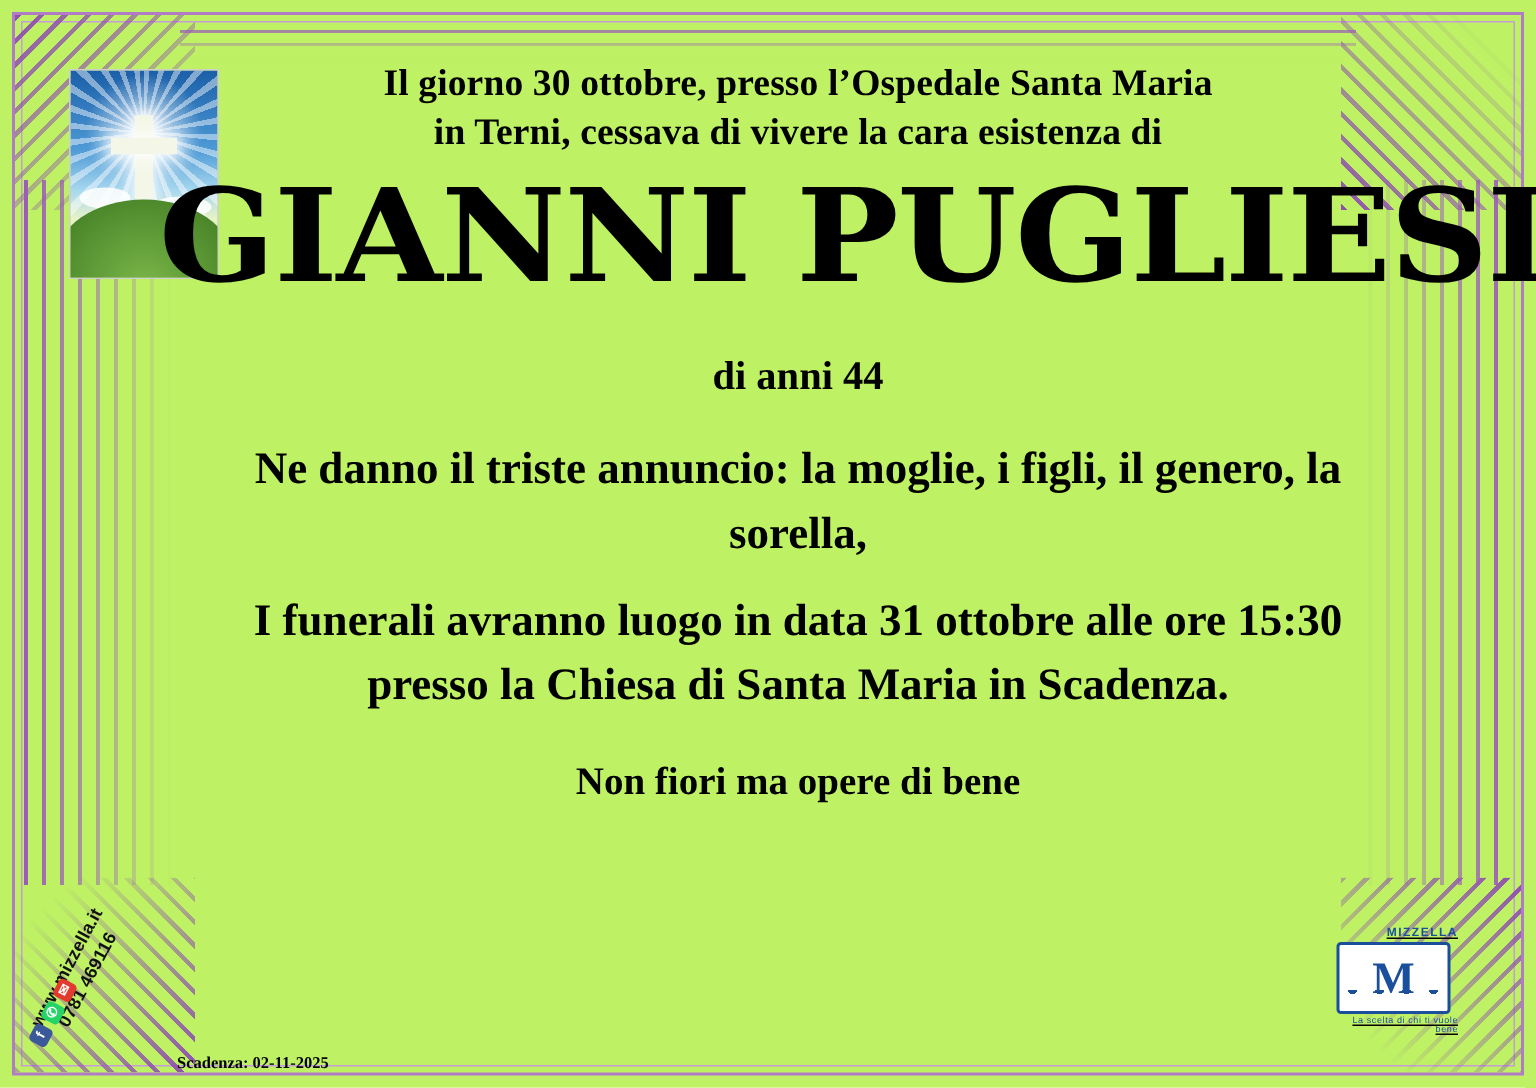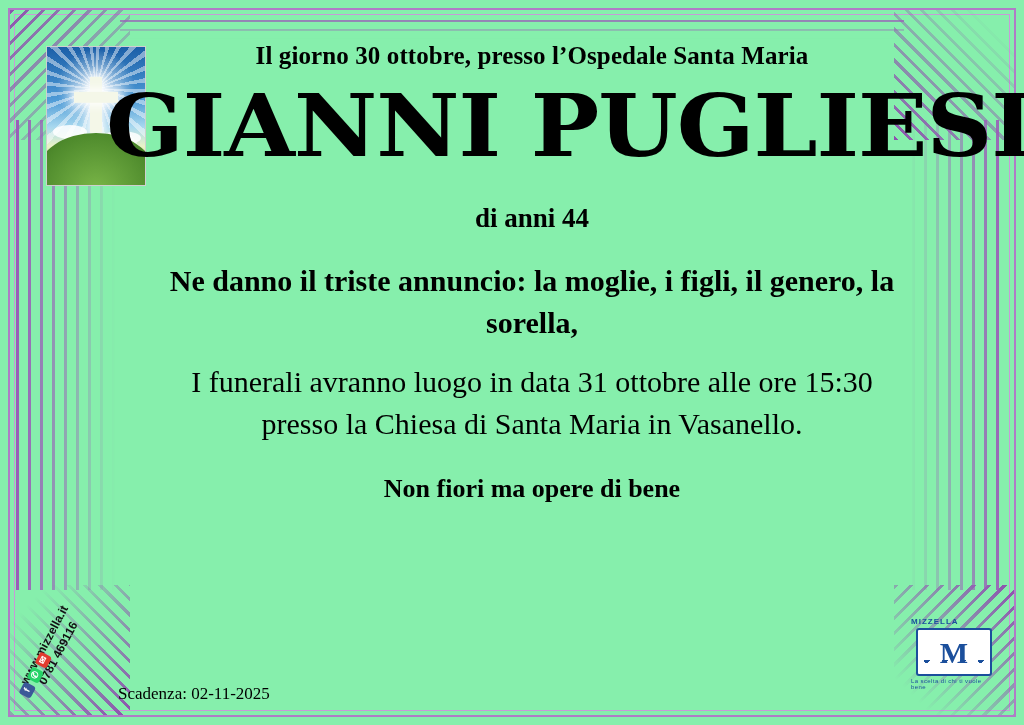--- a/index.html
+++ b/index.html
@@ -5,21 +5,21 @@
   html,body{margin:0;padding:0;}
   body{
     width:1024px;height:725px;
     background:#ffffff;
     font-family:"Liberation Serif", serif;
     overflow:hidden;
   }
   .poster{
     position:relative;
     width:1024px;height:725px;
-    background:#86efac;
+    background:#bef264;
     box-sizing:border-box;
   }
 
   
   .border-frame{
     position:absolute;
     left:8px;top:8px;right:8px;bottom:8px;
     border:2px solid #b07cc6;
     box-sizing:border-box;
     pointer-events:none;
@@ -170,42 +170,42 @@
   .announce{
     font-size:30px;
     line-height:1.42;
     font-weight:bold;
     margin:26px 0 16px 0;
     color:#000;
   }
   .funeral{
     font-size:30px;
     line-height:1.42;
-    font-weight:normal;
+    font-weight:bold;
     margin:16px 0 0 0;
     color:#000;
   }
   .flowers{
     font-size:26px;
     font-weight:bold;
     margin:28px 0 0 0;
     color:#000;
   }
 
   
   .place-date{
     position:absolute;
     left:138px;bottom:50px;
     font-size:17px;font-weight:bold;color:#000;
     letter-spacing:0.2px;
   }
   .expiry{
     position:absolute;
-    left:118px;bottom:21px;
-    font-size:17px;font-weight:normal;color:#000;
+    left:118px;bottom:10px;
+    font-size:11px;font-weight:bold;color:#000;
   }
 
   
   .contact{
     position:absolute;
     left:22px;bottom:32px;
     width:86px;height:120px;
   }
   .vert-text{
     position:absolute;
@@ -237,23 +237,24 @@
     color:#fff;font-family:"Liberation Sans",sans-serif;
     font-size:9px;font-weight:bold;line-height:1;
   }
   .sico.fb{background:#3b5998;}
   .sico.wa{background:#25d366;}
   .sico.em{background:#e23b2e;}
 
   
   .logo{
     position:absolute;
-    right:27px;bottom:32px;
+    right:52px;bottom:32px;
     width:86px;height:76px;
-    text-align:left;
+    text-align:right;
+    text-decoration:underline;
   }
   .logo-name{
     font-family:"Liberation Sans", sans-serif;
     font-size:8px;font-weight:bold;color:#1b4f9c;
     letter-spacing:1px;
   }
   .logo-box{
     margin:2px auto 0 auto;
     width:72px;height:44px;
     border:2px solid #1b4f9c;
@@ -302,33 +303,34 @@
     <div class="hc-rays"></div>
     <div class="hc-cross"></div>
     <div class="hc-cloud" style="left:6px;top:78px;width:34px;height:14px;"></div>
     <div class="hc-cloud" style="right:4px;top:84px;width:40px;height:14px;"></div>
     <div class="hc-hill"></div>
   </div>
 
   <div class="content">
     <div class="intro">
       <div>Il giorno 30 ottobre, presso l’Ospedale Santa Maria</div>
+      <div>in Terni,  cessava di vivere la cara esistenza di</div>
     </div>
 
     <div class="name">GIANNI PUGLIESI</div>
 
     <div class="age">di anni 44</div>
 
     <div class="announce">
       <div>Ne danno il triste annuncio: la moglie, i figli, il genero, la sorella,</div>
     </div>
 
     <div class="funeral">
       <div>I funerali avranno luogo in data 31 ottobre alle ore 15:30</div>
-      <div>presso la Chiesa di Santa Maria in Vasanello.</div>
+      <div>presso la Chiesa di Santa Maria in Scadenza.</div>
     </div>
 
     <div class="flowers">Non fiori ma opere di bene</div>
   </div>
 
   <div class="expiry">Scadenza: 02-11-2025</div>
 
   <div class="contact">
     <div class="vert-text phone">0781 469116</div>
     <div class="vert-text web">www.mizzella.it</div>

